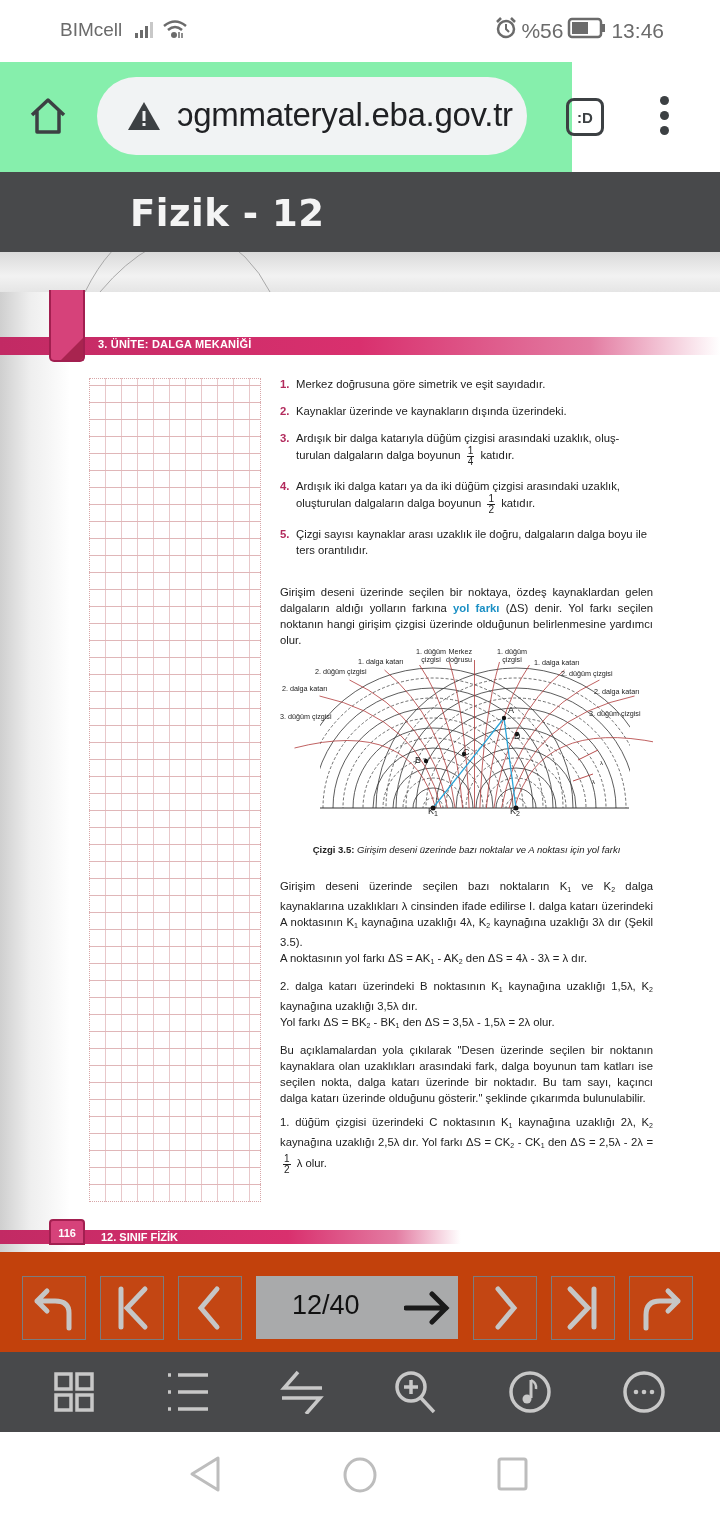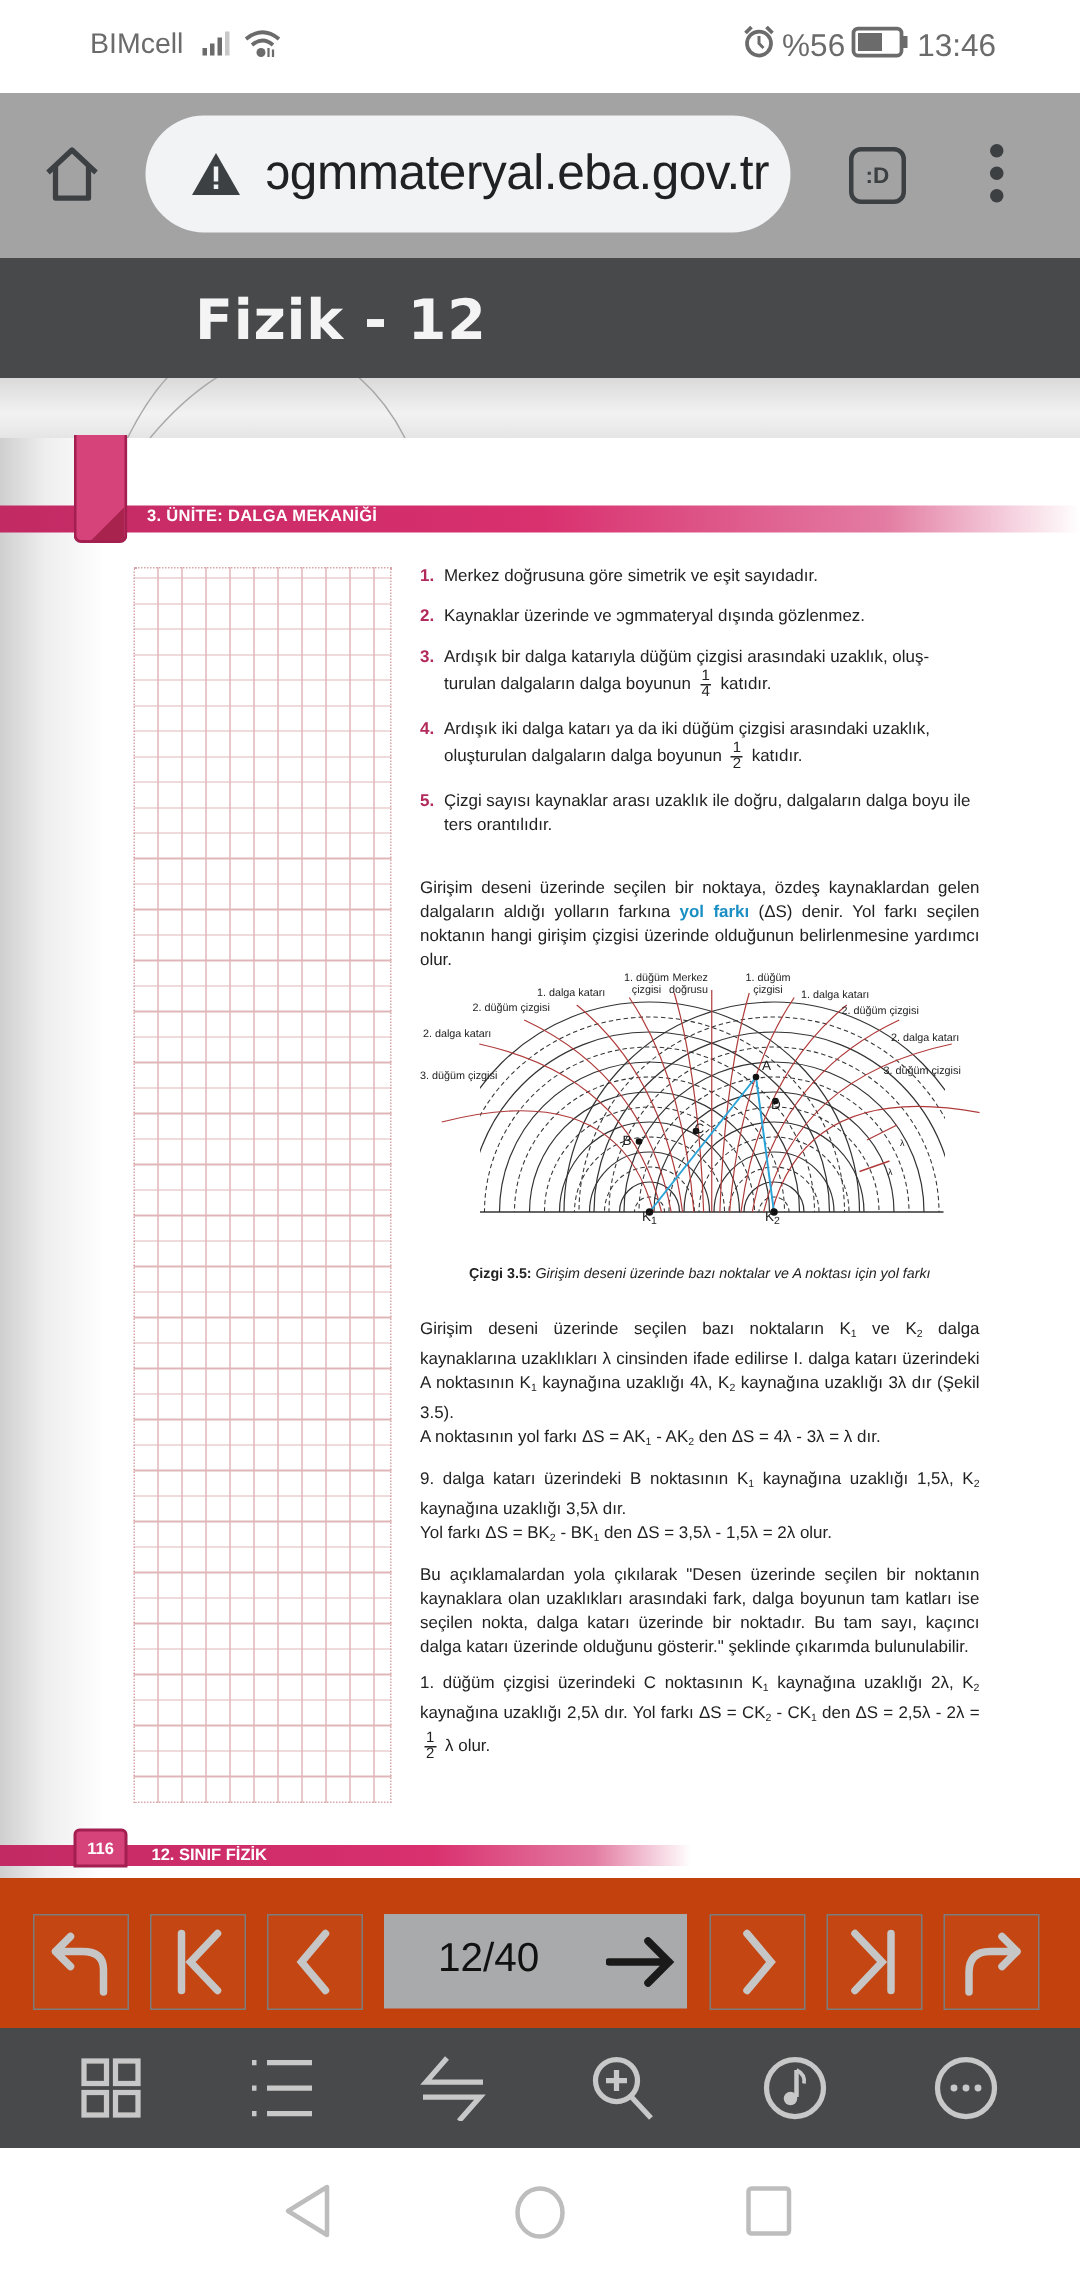--- a/index.html
+++ b/index.html
@@ -7,21 +7,21 @@
   #root { position: relative; width: 720px; height: 1520px; }
 
   
   .statusbar { position: absolute; top: 0; left: 0; width: 720px; height: 62px; background: #fff; color: #6b6b6b; font-size: 21px; }
   .sb-carrier { position: absolute; left: 60px; top: 19px; font-size: 19px; }
   .sb-signal { position: absolute; left: 134px; top: 20px; }
   .sb-wifi { position: absolute; left: 162px; top: 18px; }
   .sb-right { position: absolute; right: 56px; top: 17px; display: flex; align-items: center; gap: 4px; font-size: 21px; }
 
   
-  .urlrow { position: absolute; top: 62px; left: 0; width: 720px; height: 110px; background: #a3a3a3; }
+  .urlrow { position: absolute; top: 62px; left: 0; width: 572px; height: 110px; background: #86efac; }
   .home-btn { position: absolute; left: 28px; top: 34px; width: 40px; height: 40px; }
   .urlpill { position: absolute; left: 97px; top: 15px; width: 430px; height: 78px; border-radius: 39px; background: #f1f3f4; }
   .warn-icon { position: absolute; left: 30px; top: 24px; }
   .url-text { position: absolute; left: 80px; top: 19px; font-size: 33px; color: #202124; white-space: nowrap; letter-spacing: -0.3px; }
   .tab-btn { position: absolute; left: 566px; top: 36px; width: 38px; height: 38px; border: 3.5px solid #3c4043; border-radius: 8px; font-size: 15px; font-weight: bold; color: #3c4043; display: flex; align-items: center; justify-content: center; }
   .menu-btn { position: absolute; left: 656px; top: 34px; width: 16px; height: 44px; }
   .menu-btn span { display: block; width: 9px; height: 9px; border-radius: 50%; background: #3c4043; margin: 0 auto 6px; }
 
   
   .app-header { position: absolute; top: 172px; left: 0; width: 720px; height: 80px; background: #48494b; }
@@ -164,21 +164,21 @@
     <div class="grid-area"></div>
 
     <div class="content">
 
       <div class="li">
         <span class="li-num">1.</span>
         <span class="li-text">Merkez doğrusuna göre simetrik ve eşit sayıdadır.</span>
       </div>
       <div class="li">
         <span class="li-num">2.</span>
-        <span class="li-text">Kaynaklar üzerinde ve ɔgmmateryal dışında gözlenmez.</span>
+        <span class="li-text">Kaynaklar üzerinde ve kaynakların dışında üzerindeki.</span>
       </div>
       <div class="li">
         <span class="li-num">3.</span>
         <span class="li-text">
           <span>Ardışık bir dalga katarıyla düğüm çizgisi arasındaki uzaklık, oluş-turulan dalgaların dalga boyunun</span>
           <span class="frac"><span class="num">1</span><span class="den">4</span></span>
           <span>katıdır.</span>
         </span>
       </div>
       <div class="li">
@@ -289,21 +289,21 @@
         <b>Çizgi 3.5:</b>
         <i>Girişim deseni üzerinde bazı noktalar ve A noktası için yol farkı</i>
       </p>
 
       <p class="para" style="margin-top:20px">
         <span>Girişim deseni üzerinde seçilen bazı noktaların K</span><sub>1</sub><span> ve K</span><sub>2</sub><span> dalga kaynaklarına uzaklıkları λ cinsinden ifade edilirse I. dalga katarı üzerindeki A noktasının K</span><sub>1</sub><span> kaynağına uzaklığı 4λ, K</span><sub>2</sub><span> kaynağına uzaklığı 3λ dır (Şekil 3.5).</span><br>
         <span>A noktasının yol farkı ΔS = AK</span><sub>1</sub><span> - AK</span><sub>2</sub><span> den ΔS = 4λ - 3λ = λ dır.</span>
       </p>
 
       <p class="para" style="margin-top:8px">
-        <span>9. dalga katarı üzerindeki B noktasının K</span><sub>1</sub><span> kaynağına uzaklığı 1,5λ, K</span><sub>2</sub><span> kaynağına uzaklığı 3,5λ dır.</span><br>
+        <span>2. dalga katarı üzerindeki B noktasının K</span><sub>1</sub><span> kaynağına uzaklığı 1,5λ, K</span><sub>2</sub><span> kaynağına uzaklığı 3,5λ dır.</span><br>
         <span>Yol farkı ΔS = BK</span><sub>2</sub><span> - BK</span><sub>1</sub><span> den ΔS = 3,5λ - 1,5λ = 2λ olur.</span>
       </p>
 
       <p class="para" style="margin-top:8px">Bu açıklamalardan yola çıkılarak "Desen üzerinde seçilen bir noktanın kaynaklara olan uzaklıkları arasındaki fark, dalga boyunun tam katları ise seçilen nokta, dalga katarı üzerinde bir noktadır. Bu tam sayı, kaçıncı dalga katarı üzerinde olduğunu gösterir." şeklinde çıkarımda bulunulabilir.</p>
 
       <p class="para" style="margin-top:8px">
         <span>1. düğüm çizgisi üzerindeki C noktasının K</span><sub>1</sub><span> kaynağına uzaklığı 2λ, K</span><sub>2</sub><span> kaynağına uzaklığı 2,5λ dır. Yol farkı ΔS = CK</span><sub>2</sub><span> - CK</span><sub>1</sub><span> den ΔS = 2,5λ - 2λ = </span><span class="frac"><span class="num">1</span><span class="den">2</span></span><span> λ olur.</span>
       </p>
     </div>
 

